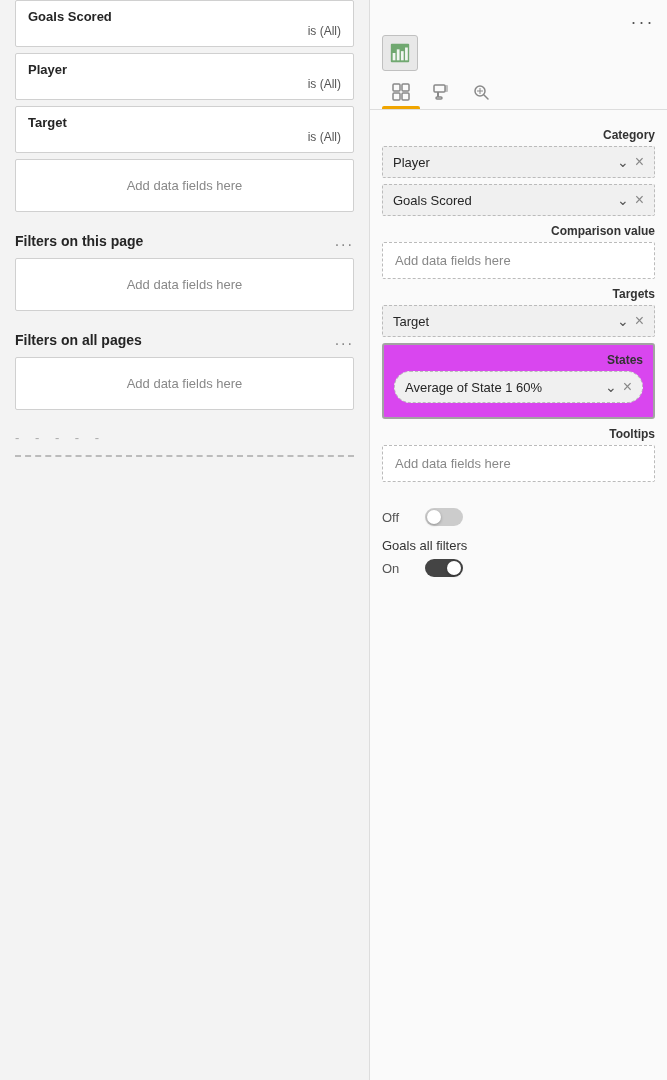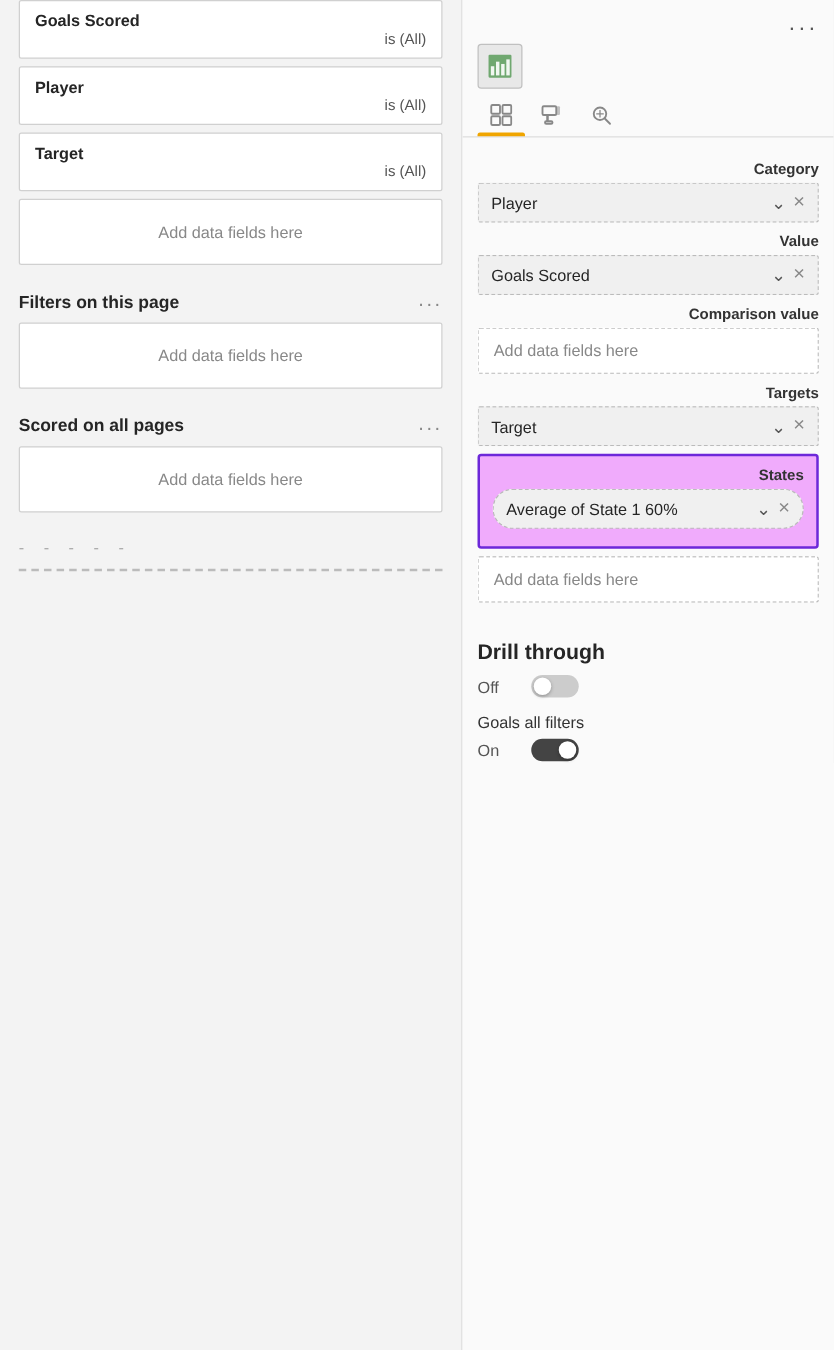--- a/index.html
+++ b/index.html
@@ -207,25 +207,25 @@
       border: 1px dashed #bbb;
       border-radius: 2px;
       padding: 10px 12px;
       color: #888;
       font-size: 13px;
       margin-bottom: 6px;
       background: #fff;
     }
 
     .states-section {
-      border: 2px solid #6d28d9;
+      border: 2px solid #a3a3a3;
       border-radius: 3px;
       margin: 6px 0;
       padding: 8px 10px;
-      background: #f0abfc;
+      background: #d946ef;
     }
 
     .states-section .field-section-label {
       margin-top: 0;
     }
 
     .drill-through-section {
       padding: 10px 12px;
     }
 
@@ -315,21 +315,21 @@
 
   <div class="add-fields-card">Add data fields here</div>
 
   <div class="section-header">
     <span class="section-title">Filters on this page</span>
     <span class="dots-icon">...</span>
   </div>
   <div class="add-fields-card">Add data fields here</div>
 
   <div class="section-header">
-    <span class="section-title">Scored on all pages</span>
+    <span class="section-title">Filters on all pages</span>
     <span class="dots-icon">...</span>
   </div>
   <div class="add-fields-card">Add data fields here</div>
 
   <div class="bottom-dotted">
     <span style="color:#aaa;font-size:13px;letter-spacing:6px;">- - - - -</span>
   </div>
 </div>
 
 <div class="right-panel">
@@ -385,21 +385,20 @@
 
     <div class="field-section-label">Category</div>
     <div class="field-pill">
       <span>Player</span>
       <span class="pill-actions">
         <span class="pill-chevron">⌄</span>
         <span class="pill-x">×</span>
       </span>
     </div>
 
-    <div class="field-section-label">Value</div>
     <div class="field-pill">
       <span>Goals Scored</span>
       <span class="pill-actions">
         <span class="pill-chevron">⌄</span>
         <span class="pill-x">×</span>
       </span>
     </div>
 
     <div class="field-section-label">Comparison value</div>
     <div class="add-field-box">Add data fields here</div>
@@ -417,26 +416,26 @@
       <div class="field-section-label">States</div>
       <div class="field-pill" style="background:#f0f0f0;border-radius:16px;">
         <span>Average of State 1 60%</span>
         <span class="pill-actions">
           <span class="pill-chevron">⌄</span>
           <span class="pill-x">×</span>
         </span>
       </div>
     </div>
 
+    <div class="field-section-label">Tooltips</div>
     <div class="add-field-box">Add data fields here</div>
 
   </div>
 
   <div class="drill-through-section">
-    <div class="drill-section-title">Drill through</div>
 
     <div class="setting-row">
       <div class="toggle-row">
         <span class="toggle-label">Off</span>
         <span class="toggle-track off">
           <span class="toggle-thumb"></span>
         </span>
       </div>
     </div>
 

